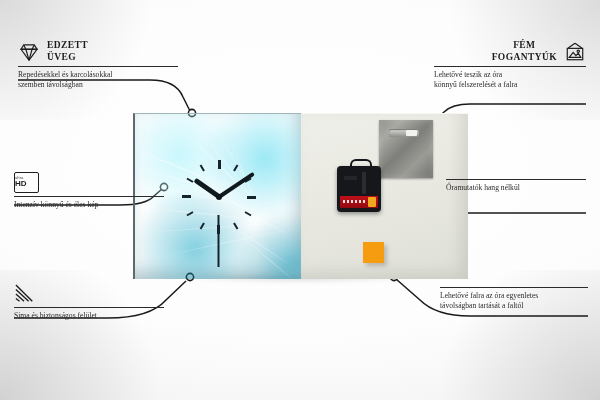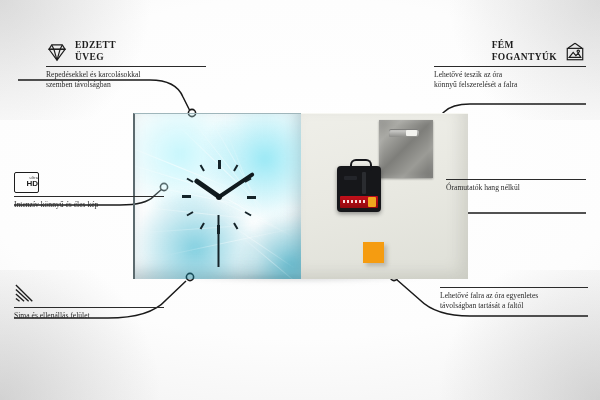--- a/index.html
+++ b/index.html
@@ -93,27 +93,27 @@
   
   #lines{position:absolute;left:0;top:0;width:600px;height:400px;}
 
   
   .callout{position:absolute;}
   .callout .hdr{display:flex;align-items:center;gap:7px;}
   .callout.left .hdr{justify-content:flex-start;}
   .callout.right .hdr{justify-content:flex-end;}
   .ttl{font-family:"Liberation Serif", serif;font-size:9.5px;line-height:11.5px;
      letter-spacing:.4px;color:#1d1d1d;font-weight:700;text-transform:uppercase;white-space:pre-line;}
-  .callout.right .ttl{text-align:left;}
+  .callout.right .ttl{text-align:center;}
   .rule{height:1px;background:#2b2b2b;margin:3px 0 3px 0;}
   .desc{font-family:"Liberation Serif", serif;font-size:7.6px;line-height:9.6px;color:#2a2a2a;white-space:pre-line;}
   .callout.right .desc{text-align:left;}
   .ico{width:22px;height:20px;flex:0 0 auto;display:block;}
   .hdbox{width:23px;height:19px;border:1.4px solid #1d1d1d;border-radius:2px;
-     display:flex;flex-direction:column;align-items:flex-end;justify-content:center;flex:0 0 auto;}
+     display:flex;flex-direction:column;align-items:flex-start;justify-content:center;flex:0 0 auto;}
   .hdbox .u{font-family:"Liberation Sans",sans-serif;font-size:3.6px;letter-spacing:.3px;color:#1d1d1d;line-height:4px;}
   .hdbox .h{font-family:"Liberation Sans",sans-serif;font-size:8px;font-weight:700;color:#1d1d1d;line-height:8.5px;}
 </style>
 </head>
 <body>
 
 <div id="stage">
 
   <div class="vig tl"></div>
   <div class="vig tr"></div>
@@ -224,21 +224,21 @@
         <div class="bar"></div>
         <div class="bar2"></div>
         <div class="batt">
             <div class="txt"></div>
           </div>
       </div>
       <div class="foam"></div>
     </div>
   </div>
 
-  <div class="callout left" style="left:18px;top:40px;width:160px;margin-left:28px;">
+  <div class="callout left" style="left:18px;top:40px;width:160px;">
     <div class="hdr">
       <svg class="ico" viewBox="0 0 24 22">
         <g fill="none" stroke="#1d1d1d" stroke-width="1.3">
           <path d="M3.2,8 L12,20 L20.8,8 Z"></path>
           <path d="M3.2,8 L6.2,3.2 L17.8,3.2 L20.8,8 Z"></path>
           <path d="M3.2,8 L20.8,8 M6.2,3.2 L8.6,8 L12,20 M17.8,3.2 L15.4,8 L12,20"></path>
         </g>
       </svg>
       <div class="ttl">EDZETT
 ÜVEG</div>
@@ -264,21 +264,21 @@
       <svg class="ico" viewBox="0 0 24 22">
         <g stroke="#1d1d1d" stroke-width="1.5">
           <path d="M2,1 L20,19"></path>
             <path d="M2,6 L16,19"></path>
             <path d="M2,11 L11,19"></path>
             <path d="M2,16 L6,19"></path>
         </g>
       </svg>
     </div>
     <div class="rule"></div>
-    <div class="desc">Sima és ellenállás felület</div>
+    <div class="desc">Sima és biztonságos felület</div>
   </div>
 
   <div class="callout right" style="left:434px;top:40px;width:152px;">
     <div class="hdr">
       <div class="ttl">FÉM
 FOGANTYÚK</div>
       <svg class="ico" viewBox="0 0 24 22">
         <g fill="none" stroke="#1d1d1d" stroke-width="1.3">
           <rect x="3.5" y="7" width="17" height="12.5"></rect>
           <path d="M12,1.5 L4.5,6.6 M12,1.5 L19.5,6.6"></path>

